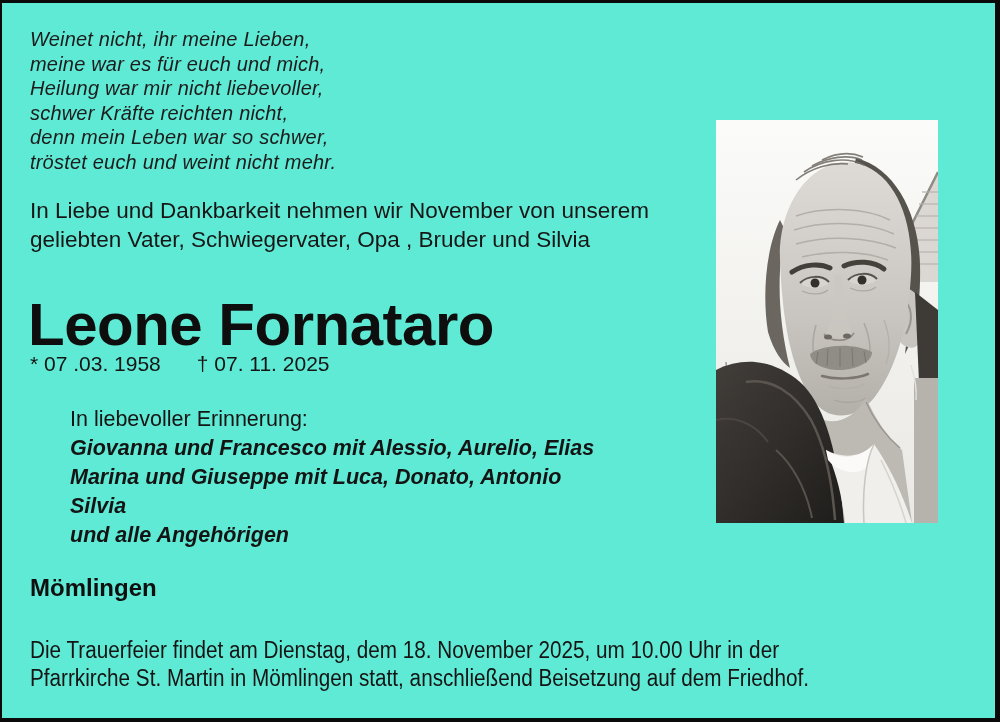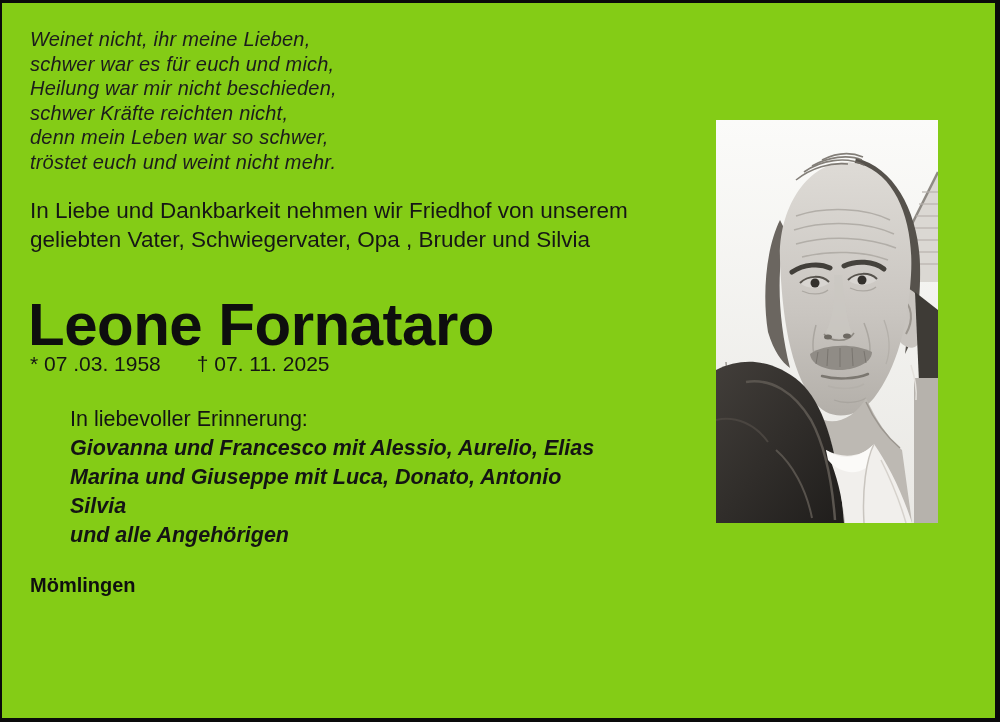--- a/index.html
+++ b/index.html
@@ -3,21 +3,21 @@
 <meta charset="utf-8">
 <style>
   * { margin: 0; padding: 0; box-sizing: border-box; }
   html, body { background: #ffffff; }
   body { font-family: "Liberation Sans", sans-serif; }
 
   .page {
     position: relative;
     width: 1000px;
     height: 722px;
-    background: #84cc16;
+    background: #5eead4;
     border-style: solid;
     border-color: #0a0a0a;
     border-width: 3px 5px 4px 2px;
     overflow: hidden;
     color: #151515;
   }
 
   .poem {
     position: absolute;
     left: 28px;
@@ -67,21 +67,21 @@
     line-height: 29px;
     color: #141414;
     margin-left: 40px;
   }
   .memorial .mourner { font-weight: 700; font-style: italic; }
 
   .city {
     position: absolute;
     left: 28px;
     top: 571px;
-    font-size: 20px;
+    font-size: 24px;
     font-weight: 700;
     color: #0f0f0f;
   }
 
   .funeral {
     position: absolute;
     left: 28px;
     top: 634px;
     font-size: 23px;
     line-height: 27.5px;
@@ -103,49 +103,53 @@
   }
   .photo svg { display: block; width: 100%; height: 100%; }
 </style>
 </head>
 <body>
 
 <div class="page">
 
   <div class="poem">
     <div>Weinet nicht, ihr meine Lieben,</div>
-    <div>schwer war es für euch und mich,</div>
-    <div>Heilung war mir nicht beschieden,</div>
+    <div>meine war es für euch und mich,</div>
+    <div>Heilung war mir nicht liebevoller,</div>
     <div>schwer Kräfte reichten nicht,</div>
     <div>denn mein Leben war so schwer,</div>
     <div>tröstet euch und weint nicht mehr.</div>
   </div>
 
   <div class="intro">
-    <div>In Liebe und Dankbarkeit nehmen wir Friedhof von unserem</div>
+    <div>In Liebe und Dankbarkeit nehmen wir November von unserem</div>
     <div>geliebten Vater, Schwiegervater, Opa , Bruder und Silvia</div>
   </div>
 
   <h1 class="deceased-name">Leone Fornataro</h1>
 
   <div class="dates">
     <span>* 07 .03. 1958</span>
     <span>† 07. 11. 2025</span>
   </div>
 
   <div class="memorial">
     <div>In liebevoller Erinnerung:</div>
     <div class="mourner">Giovanna und Francesco mit Alessio, Aurelio, Elias</div>
     <div class="mourner">Marina und Giuseppe mit Luca, Donato, Antonio</div>
     <div class="mourner">Silvia</div>
     <div class="mourner">und alle Angehörigen</div>
   </div>
 
   <div class="city">Mömlingen</div>
 
+  <div class="funeral">
+    <div class="line">Die Trauerfeier findet am Dienstag, dem 18. November 2025, um 10.00 Uhr in der</div>
+    <div class="line">Pfarrkirche St. Martin in Mömlingen statt, anschließend Beisetzung auf dem Friedhof.</div>
+  </div>
 
   <div class="photo">
     <svg viewBox="0 0 222 403" xmlns="http://www.w3.org/2000/svg">
       <defs>
         <linearGradient id="bg" x1="0" y1="0" x2="0" y2="1">
           <stop offset="0" stop-color="#fbfbf9"></stop>
           <stop offset="1" stop-color="#e9e8e4"></stop>
         </linearGradient>
         <linearGradient id="jacket" x1="0" y1="0" x2="1" y2="1">
           <stop offset="0" stop-color="#423e3a"></stop>

